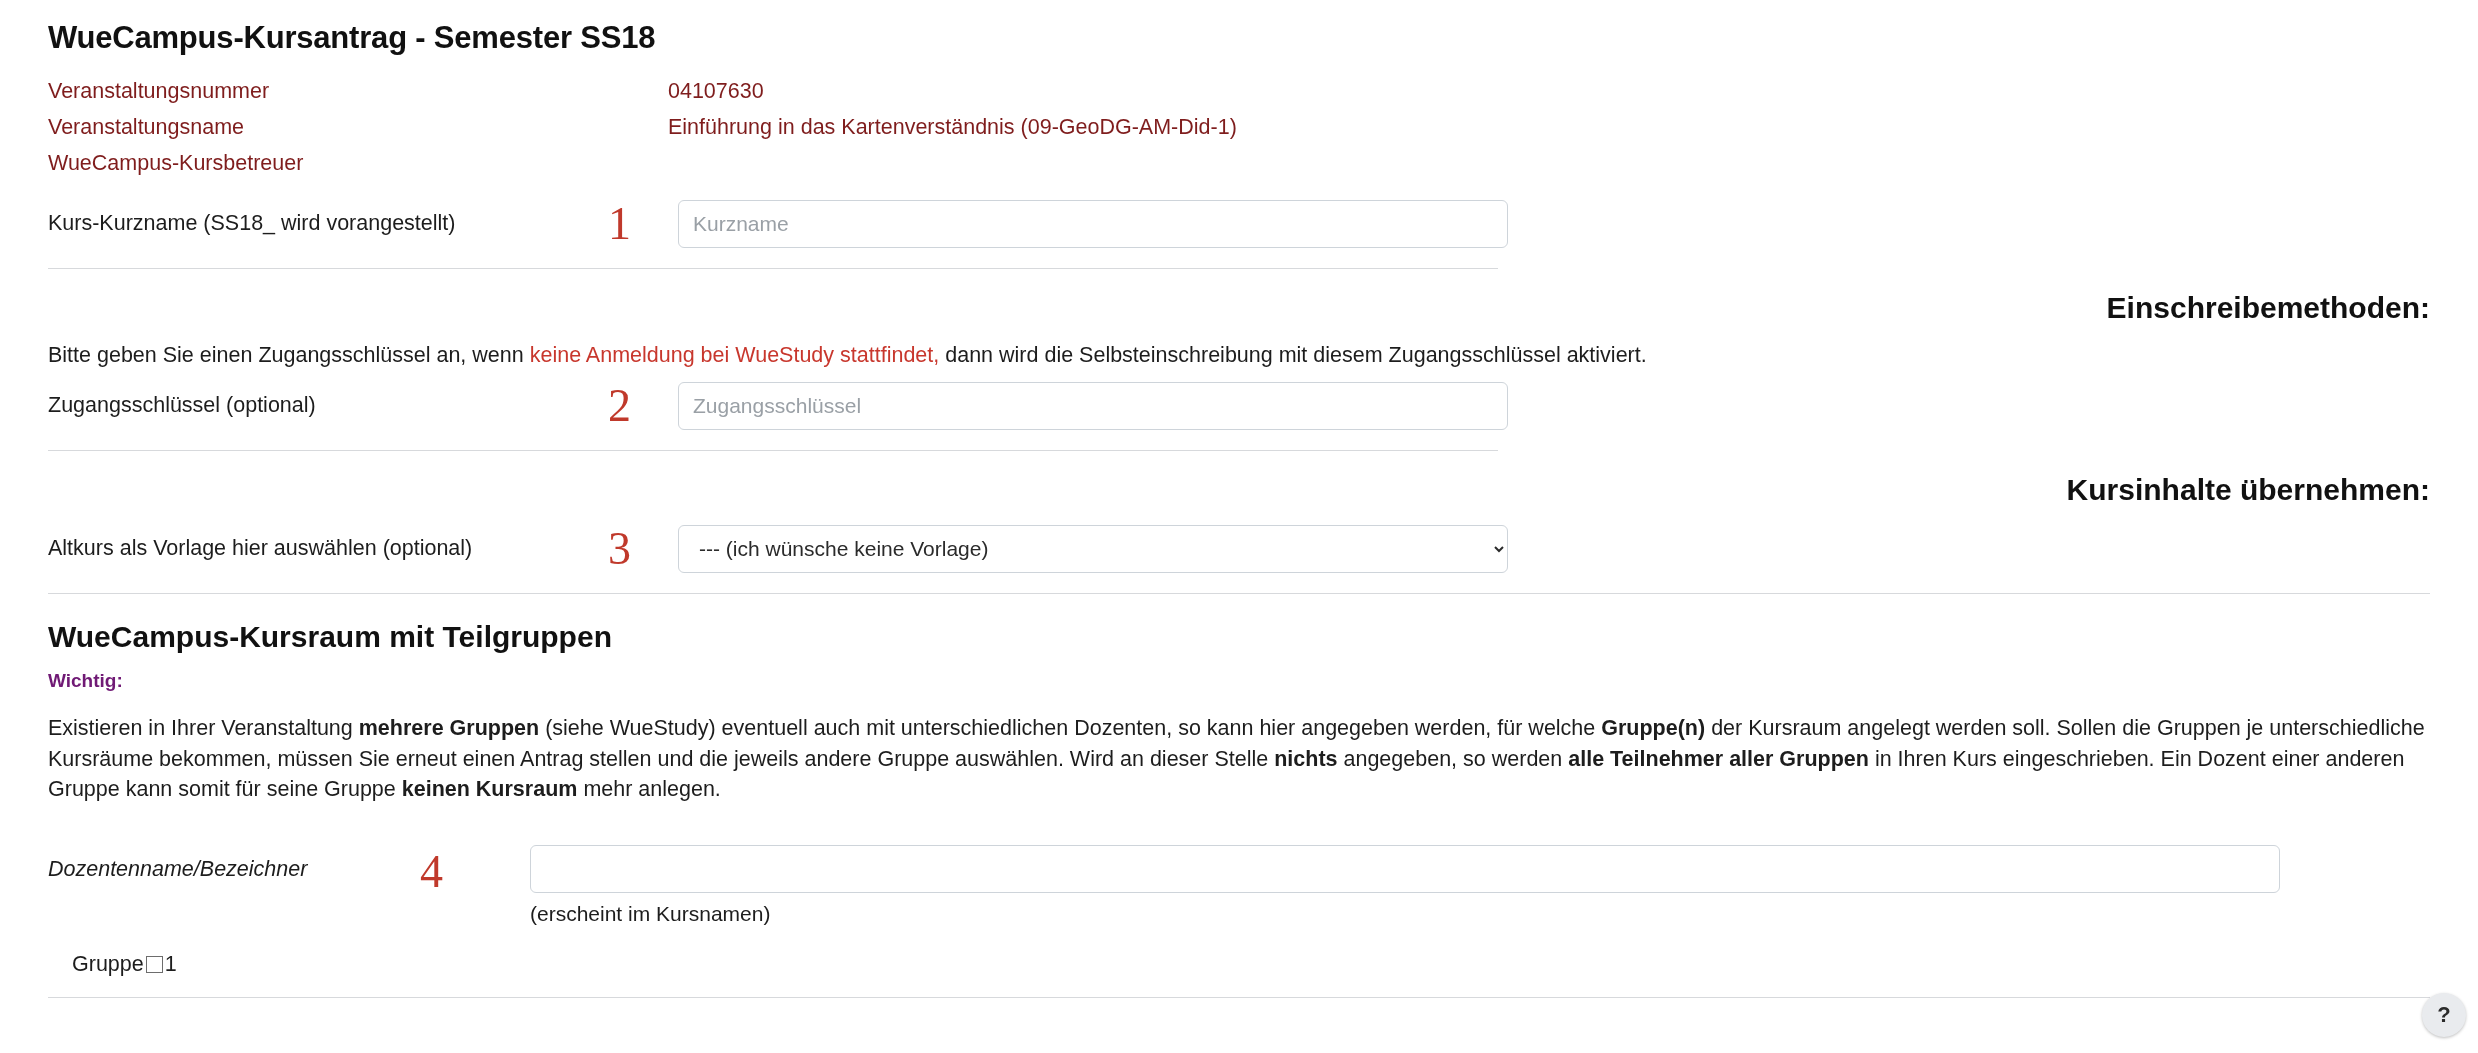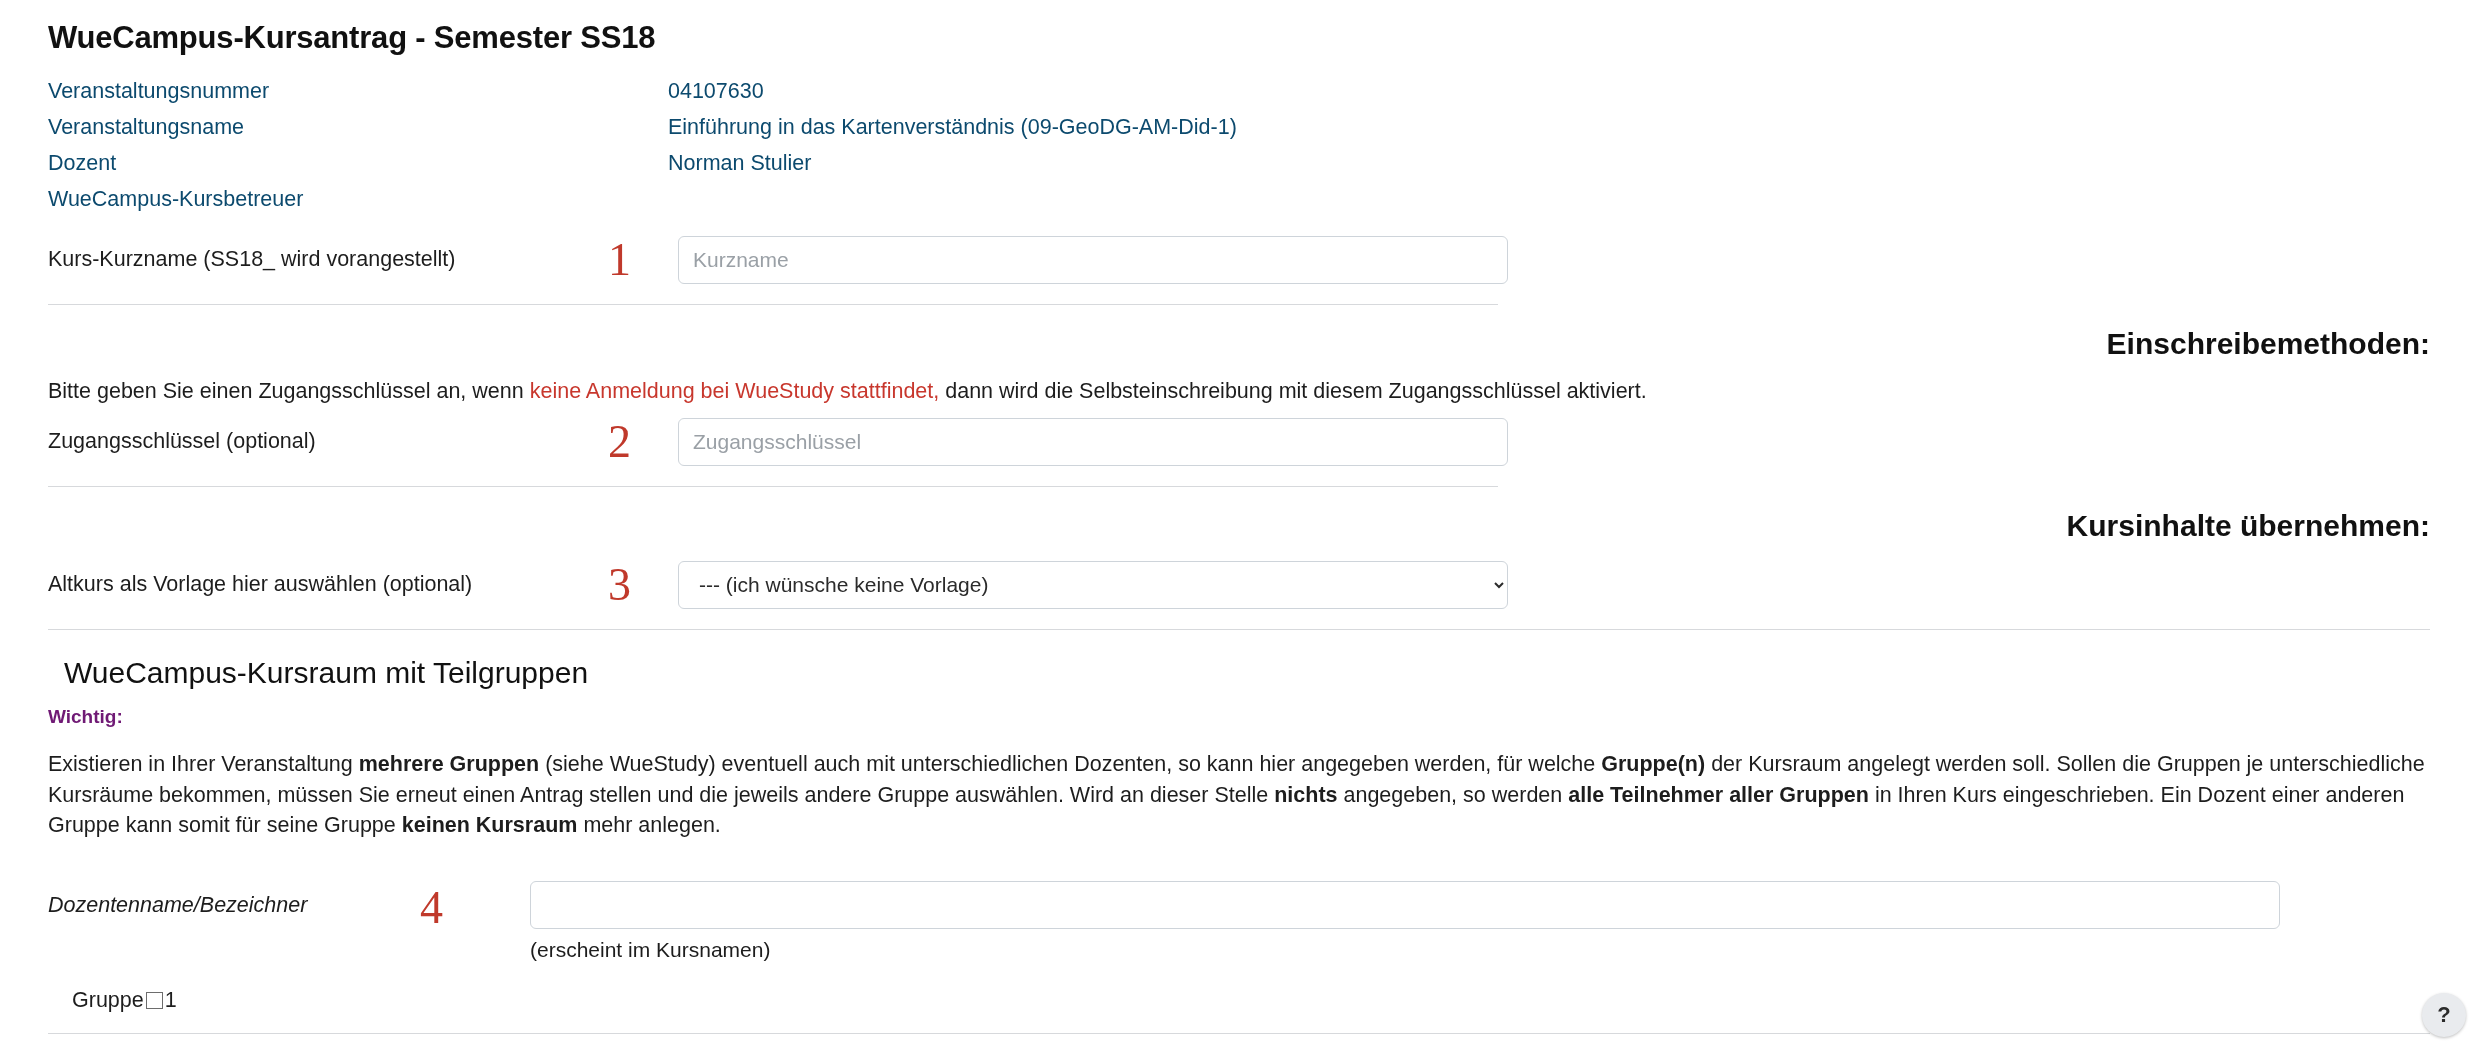--- a/index.html
+++ b/index.html
@@ -32,21 +32,21 @@
   }
 
   
   .info-table {
     border-collapse: collapse;
     margin-bottom: 6px;
   }
   .info-table td {
     padding: 0 0 9px 0;
     font-size: 21.5px;
-    color: #0c4a6e;
+    color: #7f1d1d;
     vertical-align: top;
     line-height: 1.25;
   }
   .info-label { width: 620px; }
   .info-value { width: 1200px; }
 
   
   .field-row {
     display: flex;
     align-items: center;
@@ -118,22 +118,22 @@
   }
   .hint-line {
     font-size: 21.5px;
     margin: 0 0 14px 0;
   }
   .hint-red { color: #c8372d; }
 
   
   .group-title {
     font-size: 30px;
-    font-weight: normal;
-    margin: 26px 0 16px 16px;
+    font-weight: bold;
+    margin: 26px 0 16px 0;
     color: #111111;
   }
   .warn-head {
     color: #701a75;
     font-weight: bold;
     font-size: 19px;
     margin-bottom: 20px;
   }
   .warn-body {
     font-size: 21.5px;
@@ -227,24 +227,20 @@
     <tbody>
         <tr>
       <td class="info-label">Veranstaltungsnummer</td>
       <td class="info-value">04107630</td>
     </tr>
     <tr>
       <td class="info-label">Veranstaltungsname</td>
       <td class="info-value">Einführung in das Kartenverständnis (09-GeoDG-AM-Did-1)</td>
     </tr>
     <tr>
-      <td class="info-label">Dozent</td>
-      <td class="info-value">Norman Stulier</td>
-    </tr>
-    <tr>
       <td class="info-label">WueCampus-Kursbetreuer</td>
       <td class="info-value"></td>
     </tr>
   </tbody>
     </table>
 
   <div class="field-row">
     <span class="field-label">Kurs-Kurzname (SS18_ wird vorangestellt)</span>
     <span class="step-num">1</span>
     <input class="text-input" type="text" placeholder="Kurzname" style="">

